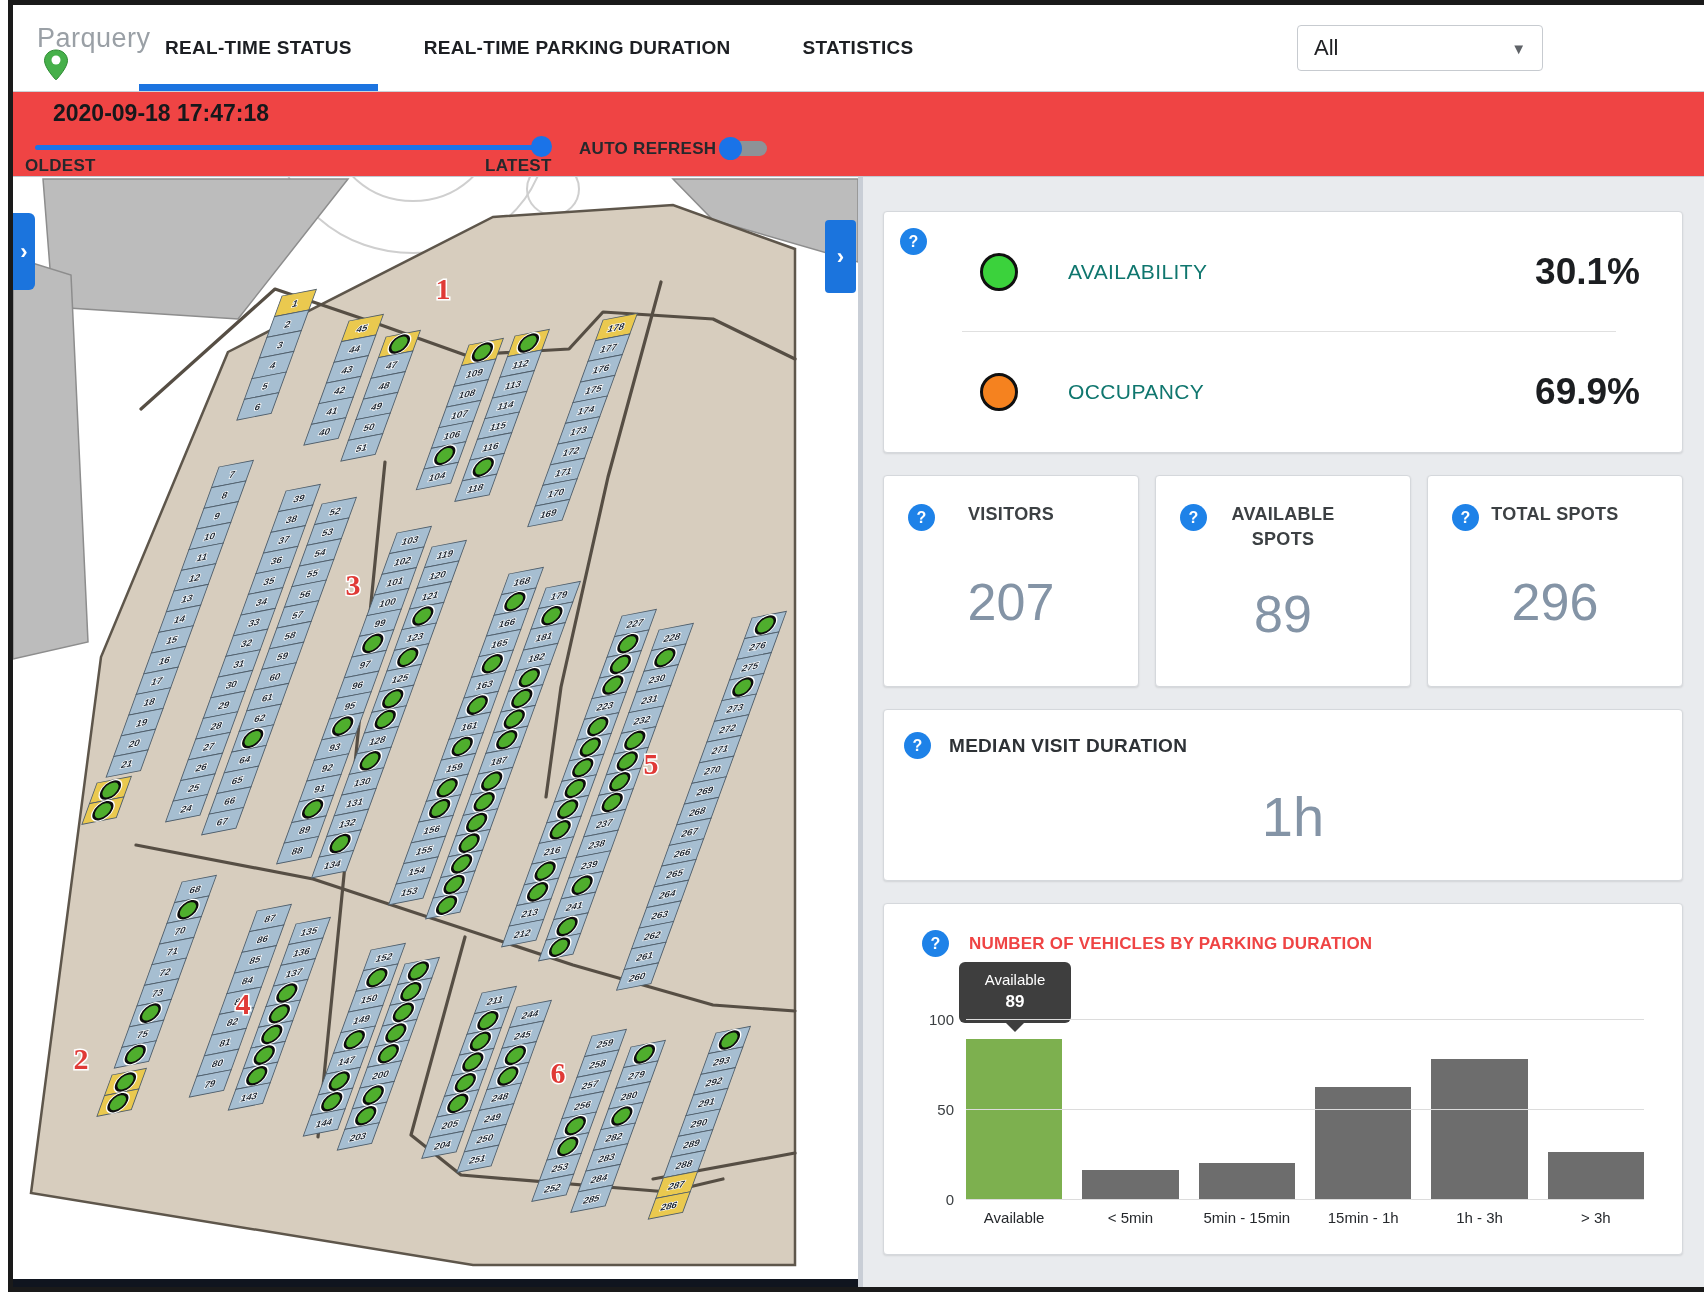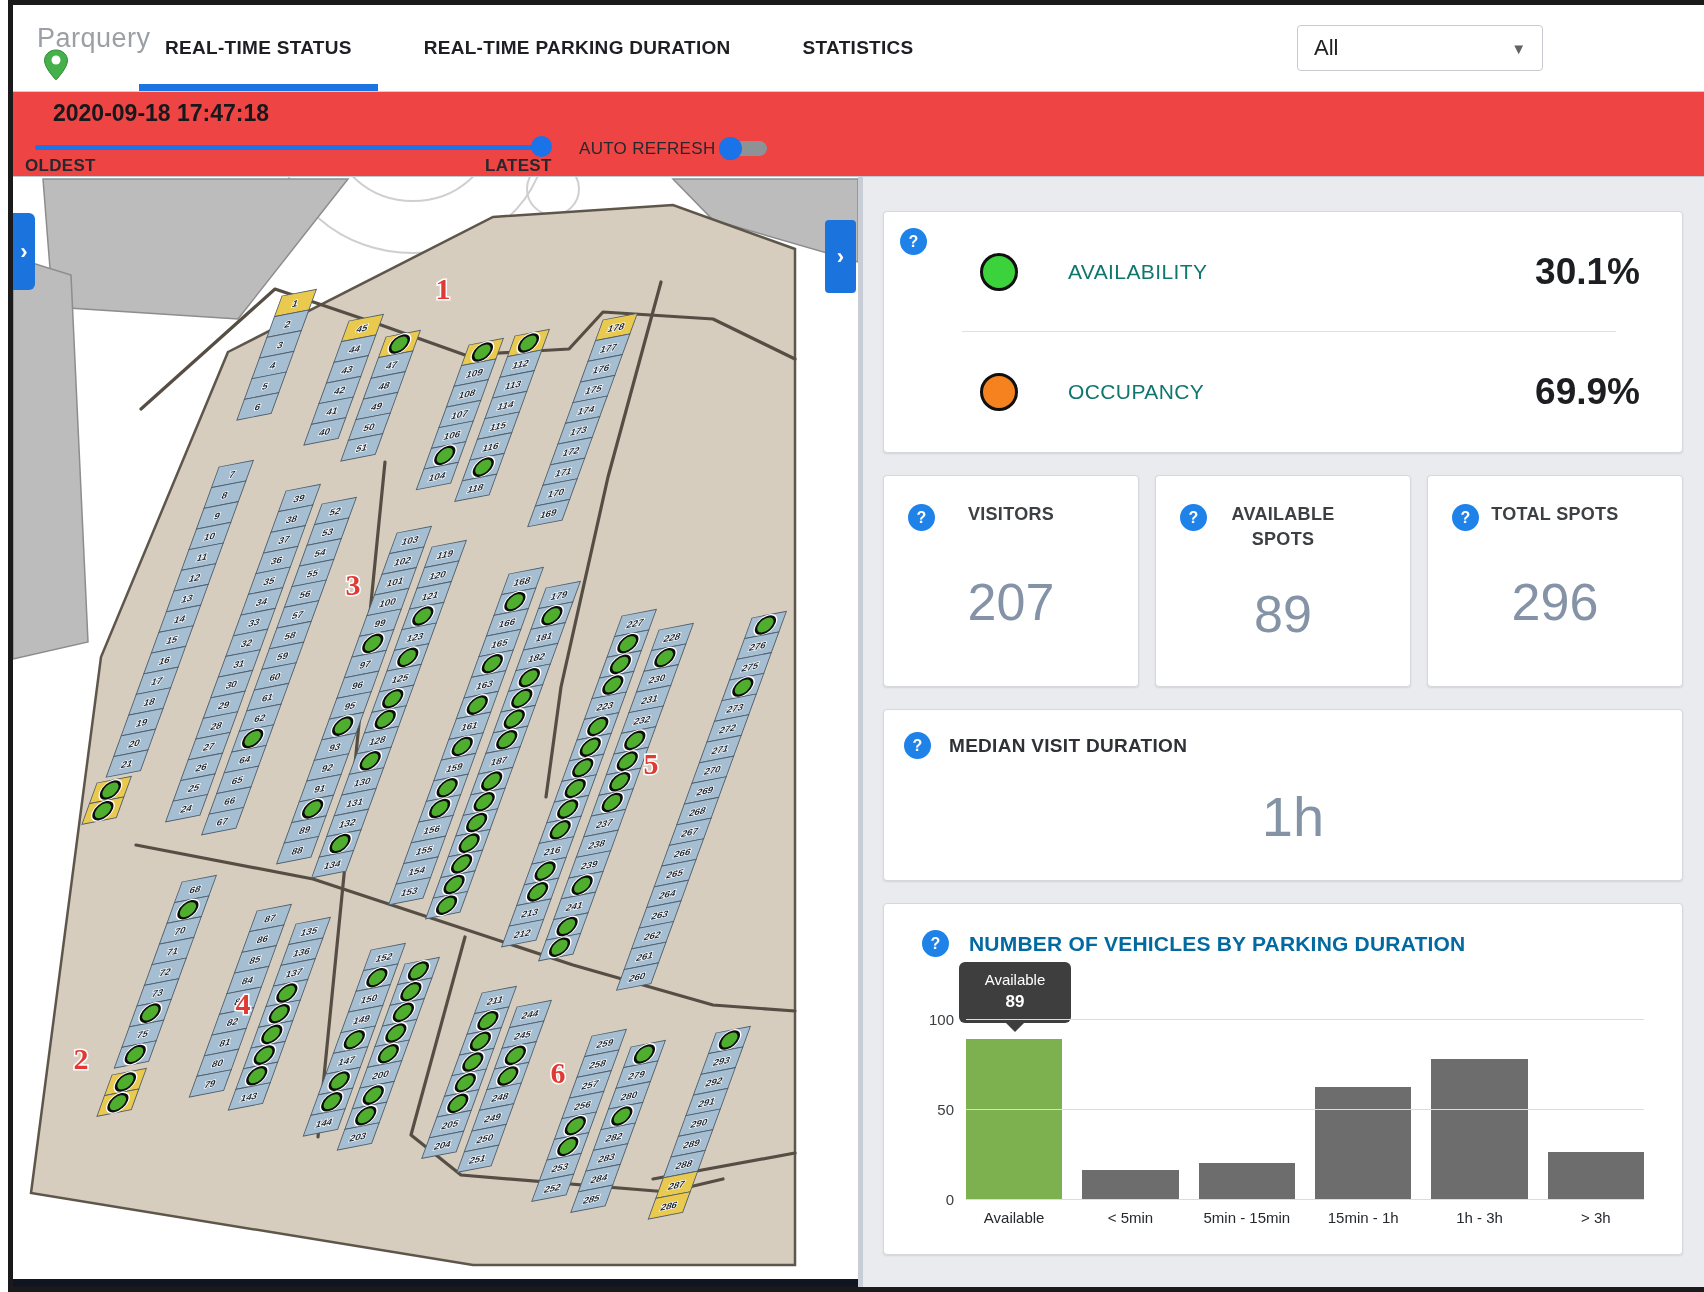--- a/index.html
+++ b/index.html
@@ -18,21 +18,21 @@
             border-radius:4px;display:flex;align-items:center;justify-content:space-between;
             padding:0 16px;box-sizing:border-box;font-size:22px;color:#202124;background:#fff;cursor:pointer;}
   .caret{font-size:15px;color:#5f6368;}
   
   .timeline{position:absolute;top:87px;left:0;right:0;height:84px;background:#ef4444;border-bottom:1px solid #c3c9d2;}
   .ts{position:absolute;left:40px;top:8px;font-size:23px;font-weight:700;color:#16181b;}
   .track{position:absolute;left:22px;top:53px;width:508px;height:5px;background:#1a73e8;border-radius:3px;}
   .knob{position:absolute;left:518px;top:44px;width:21px;height:21px;border-radius:50%;background:#1a73e8;}
   .oldest{position:absolute;left:12px;top:64px;font-size:17px;font-weight:600;color:#26282c;letter-spacing:.3px;}
   .latest{position:absolute;left:472px;top:64px;font-size:17px;font-weight:600;color:#26282c;letter-spacing:.3px;}
-  .autorefresh{position:absolute;left:566px;top:47px;font-size:17px;font-weight:400;color:#26282c;letter-spacing:.3px;}
+  .autorefresh{position:absolute;left:566px;top:47px;font-size:17px;font-weight:700;color:#26282c;letter-spacing:.3px;}
   .toggle{position:absolute;left:706px;top:44px;width:50px;height:24px;cursor:pointer;}
   .toggle .tr{position:absolute;left:12px;top:5px;width:36px;height:15px;background:#8d9297;border-radius:8px;}
   .toggle .kn{position:absolute;left:0;top:1px;width:23px;height:23px;background:#1a73e8;border-radius:50%;}
   
   .content{position:absolute;top:172px;left:0;right:0;bottom:0;}
   .map{position:absolute;left:0;top:0;width:845px;height:100%;background:#fff;}
   .map svg{display:block;}
   .vdiv{position:absolute;left:845px;top:0;width:5px;bottom:0;background:#c9ced6;}
   .chev{position:absolute;background:#1b74dd;color:#fff;display:flex;align-items:center;justify-content:center;
         font-size:22px;font-weight:700;cursor:pointer;}
@@ -60,21 +60,21 @@
              line-height:1.4;letter-spacing:.3px;}
   .stat .num{flex:1;display:flex;align-items:center;font-size:52px;color:#8494a6;font-weight:500;margin-top:-10px;}
   
   .median{height:172px;margin-bottom:22px;padding:22px 0 0 20px;box-sizing:border-box;display:flex;flex-direction:column;}
   .median .head{display:flex;align-items:center;gap:18px;}
   .median .lbl{font-size:19px;font-weight:600;color:#2e3236;letter-spacing:.3px;}
   .median .num{flex:1;display:flex;align-items:center;justify-content:center;font-size:56px;color:#8494a6;margin-top:-6px;}
   
   .chartcard{height:352px;padding:26px 28px 0 24px;box-sizing:border-box;position:relative;}
   .chartcard .head{display:flex;align-items:center;gap:20px;margin-left:14px;}
-  .ctitle{font-size:21px;font-weight:600;color:#0369a1;letter-spacing:.2px;}
+  .ctitle{font-size:17px;font-weight:600;color:#ef4444;letter-spacing:.2px;}
   .chart{position:relative;margin:62px 10px 0 58px;height:180px;}
   .grid{position:absolute;left:0;right:0;height:1px;background:#dcdcdc;}
   .ytick{position:absolute;right:calc(100% + 12px);transform:translateY(-50%);font-size:15px;color:#3c4043;}
   .bars{position:absolute;left:0;right:0;bottom:0;top:0;display:flex;align-items:flex-end;gap:20px;}
   .bar{flex:1;background:#6d6d6d;}
   .bar.green{background:#7db04f;}
   .xlabels{display:flex;gap:20px;margin:10px 10px 0 58px;}
   .xlabels span{flex:1;text-align:center;font-size:15px;color:#25282c;white-space:nowrap;}
   .tooltip{position:absolute;left:-7px;bottom:176px;width:112px;background:#3e3e3e;border-radius:6px;
            padding:9px 0 11px;text-align:center;color:#fff;}

